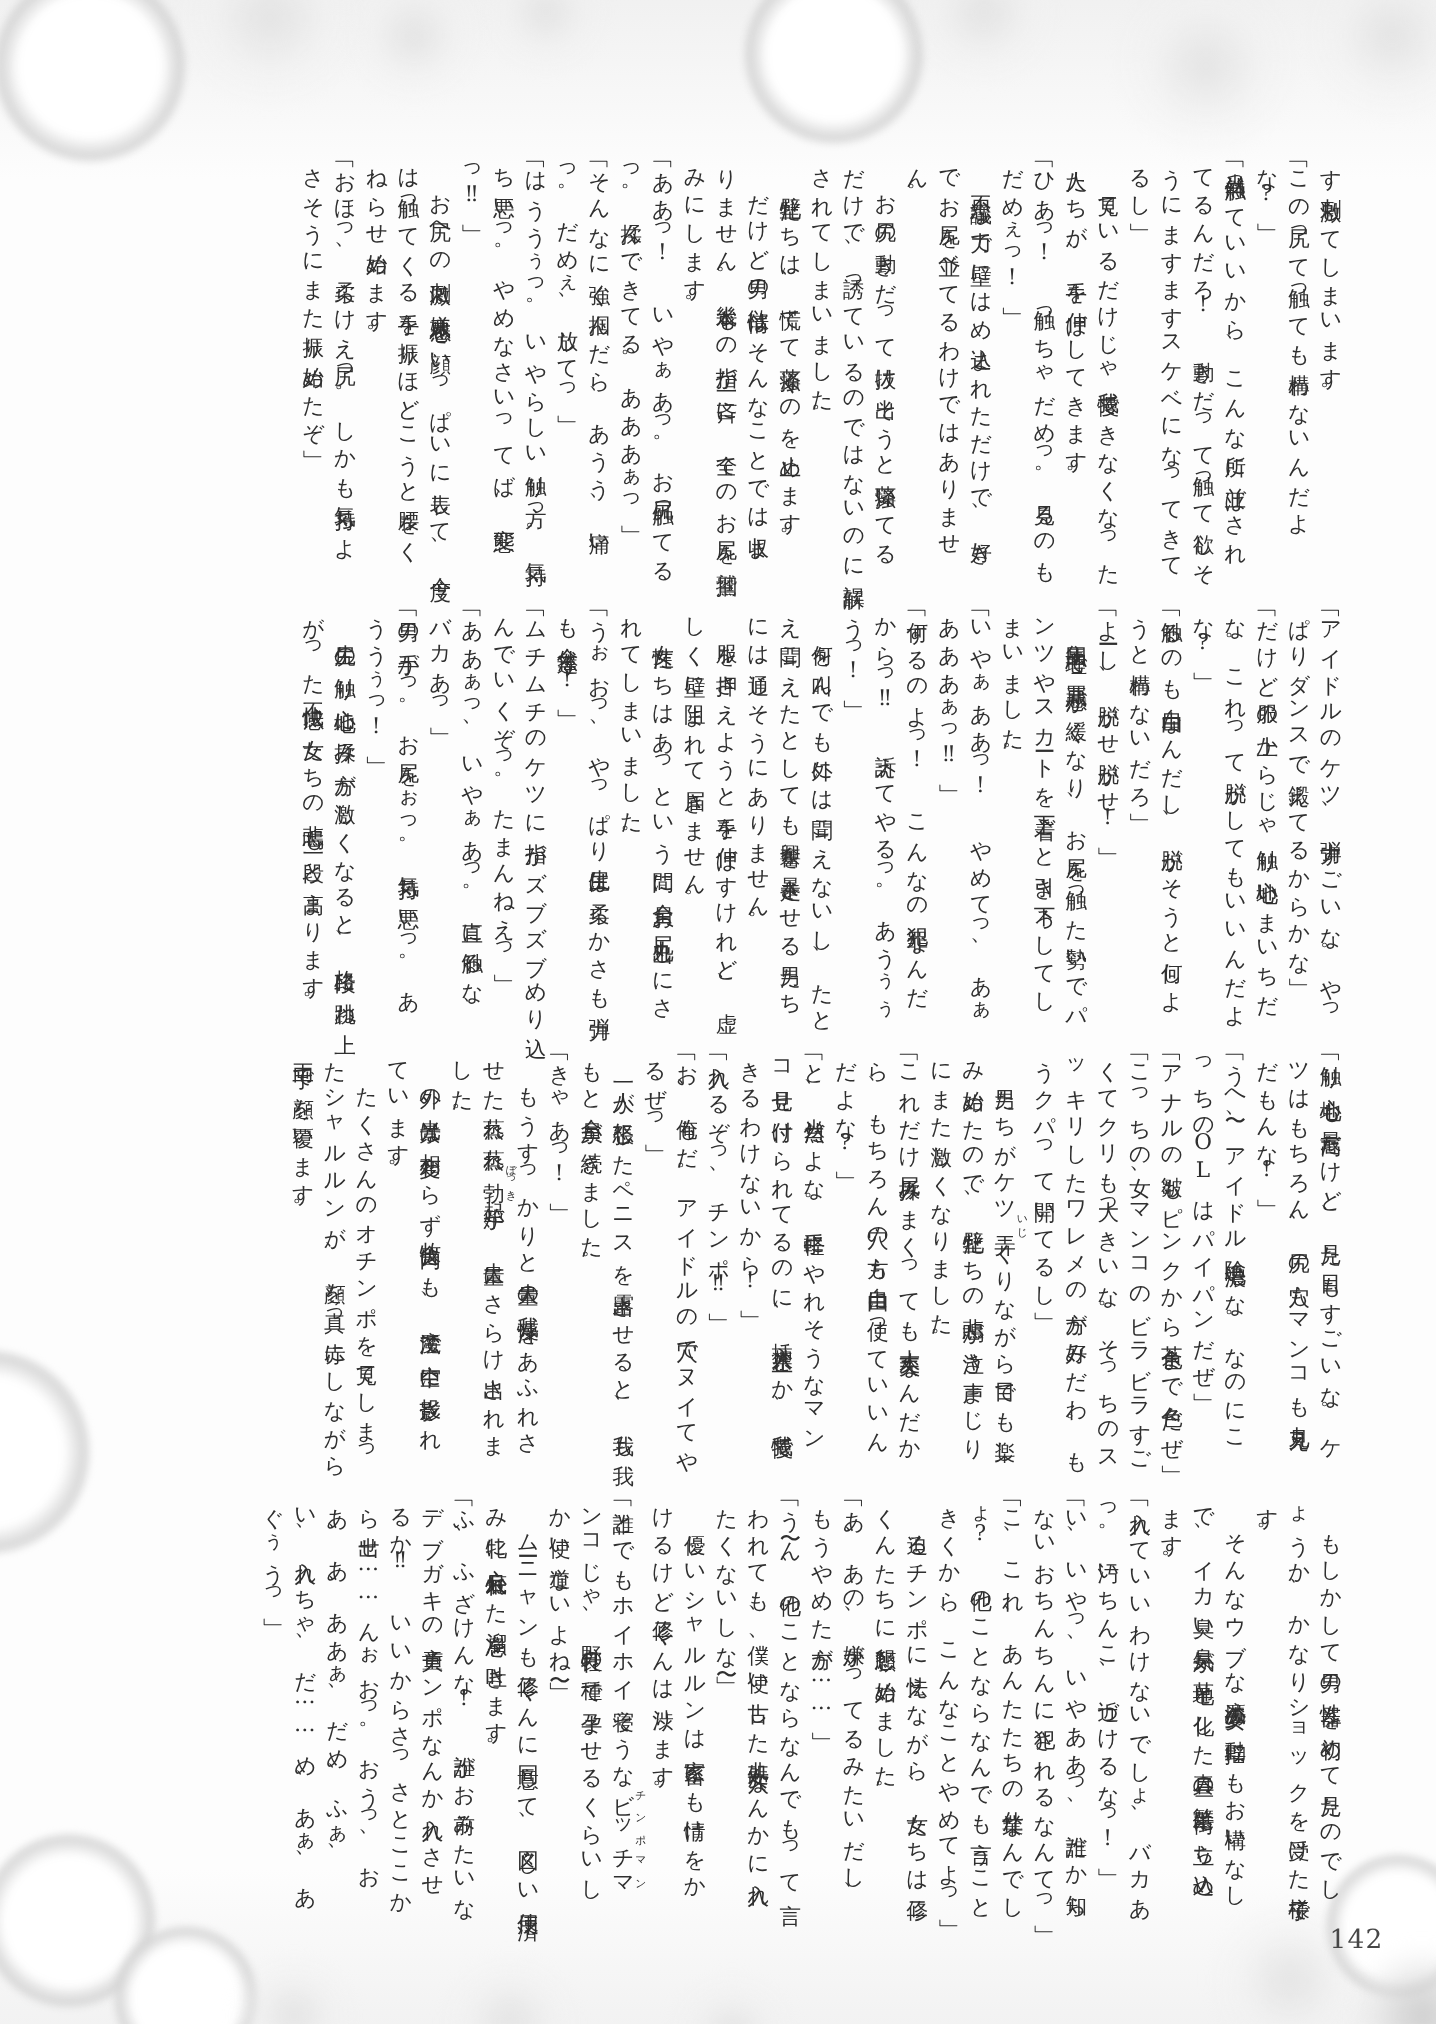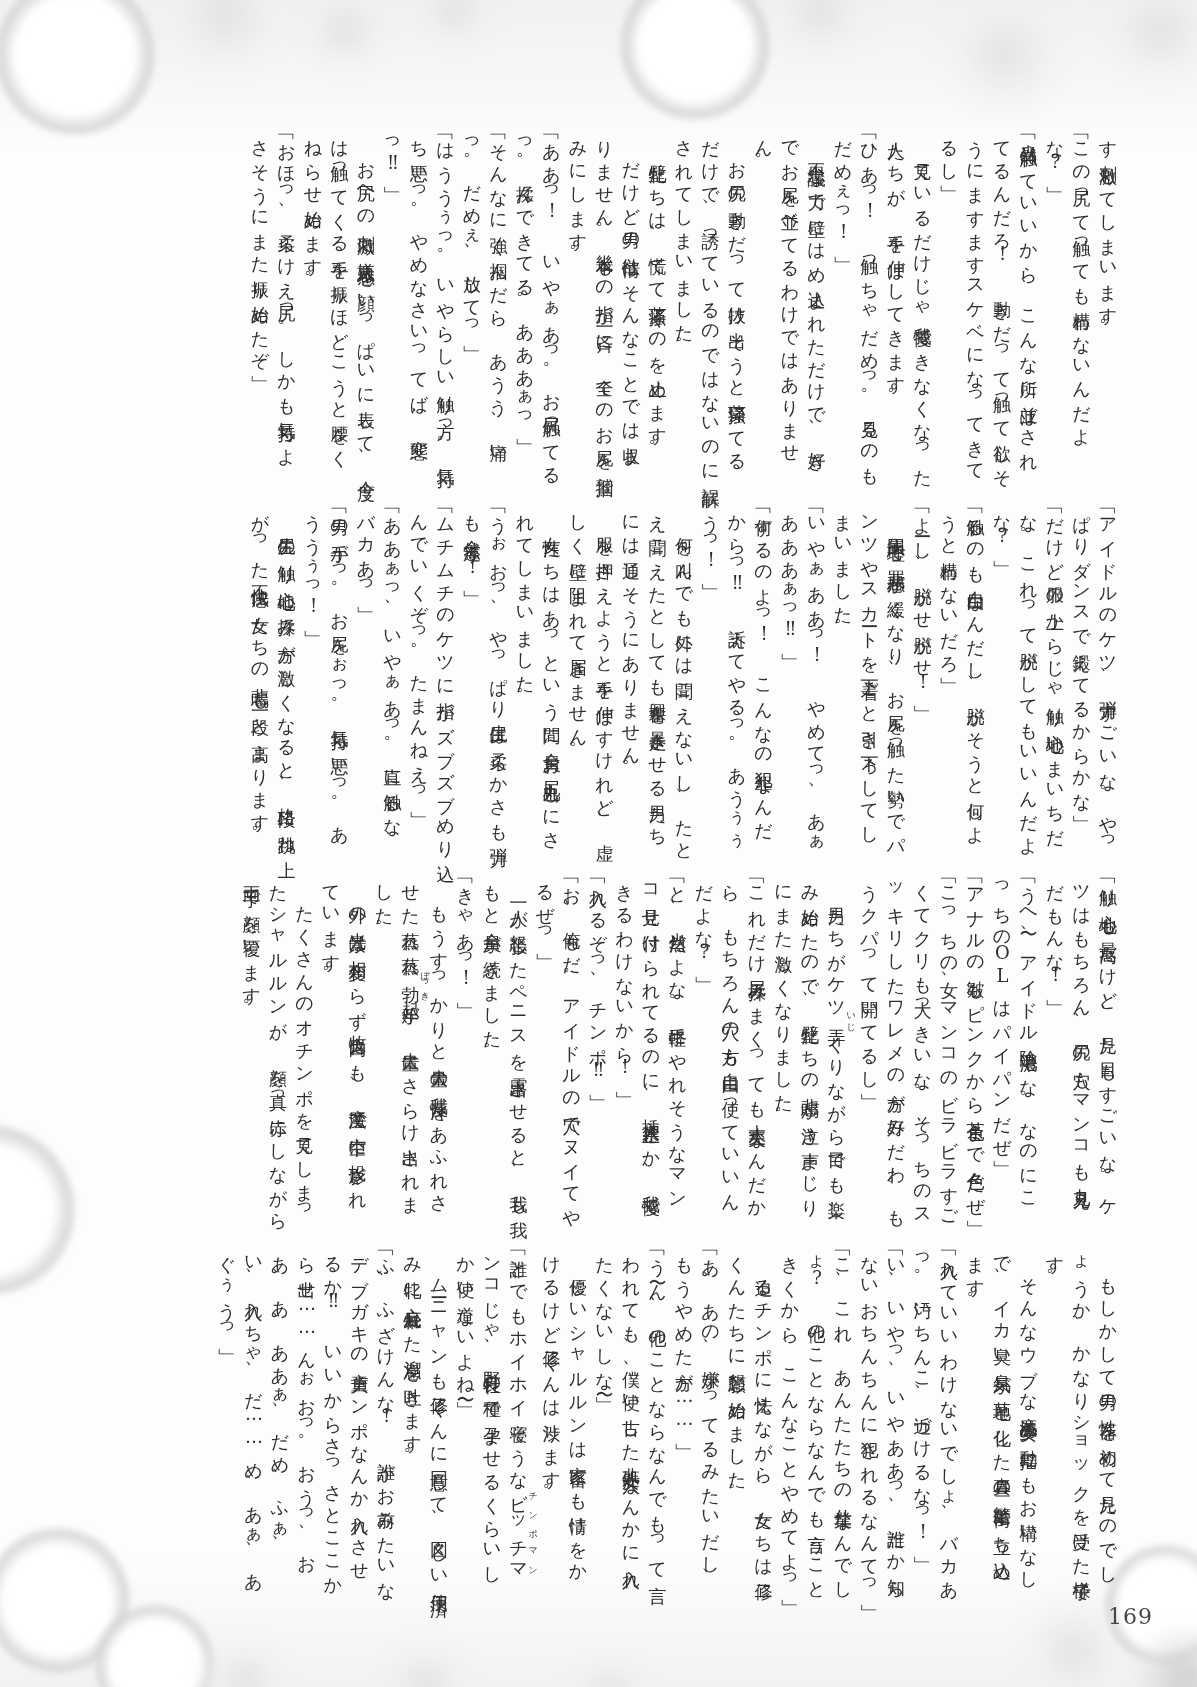--- a/index.html
+++ b/index.html
@@ -150,15 +150,15 @@
       <p class="para">「こ、これ、あんたたちの仕業なんでしょ?　他のことならなんでも言うこときくから、こんなことやめてよっ」</p>
       <p class="para indent">迫るチンポに怯えながら、女たちは修二くんたちに懇願し始めました。</p>
       <p class="para">「あ、あの、嫌がってるみたいだし、もうやめた方が……」</p>
       <p class="para">「う〜ん、他のことならなんでもって言われても、僕、使い古した非処女穴なんかに入れたくないしな〜」</p>
       <p class="para indent">優しいシャルルンは家畜にも情けをかけるけど修二くんは渋ります。</p>
       <p class="para">「誰とでもホイホイ寝そうな<ruby>ビッチマ<rt>チンポマン</rt></ruby>ンコじゃ、野良牡の種で孕ませるくらいしか使い道ないよね〜」</p>
       <p class="para indent">ムーニャンも修二くんに同意して、図々しい使用済み牝に心底呆れた溜息を吐きます。</p>
       <p class="para">「ふ、ふざけんな!　誰がお前みたいなデブガキの童貞チンポなんか入れさせるか‼　いいからさっさとここから出せ……んぉおっ。おうっ、おあ、あ、ああぁ、だめ、ふぁ、い、入れちゃ、だ……め、あぁ、あぐぅうっ」</p>
     </section>
 
-  <div class="page-number">169</div>
+  <div class="page-number">142</div>
 
 </div>
 
 </body></html>

